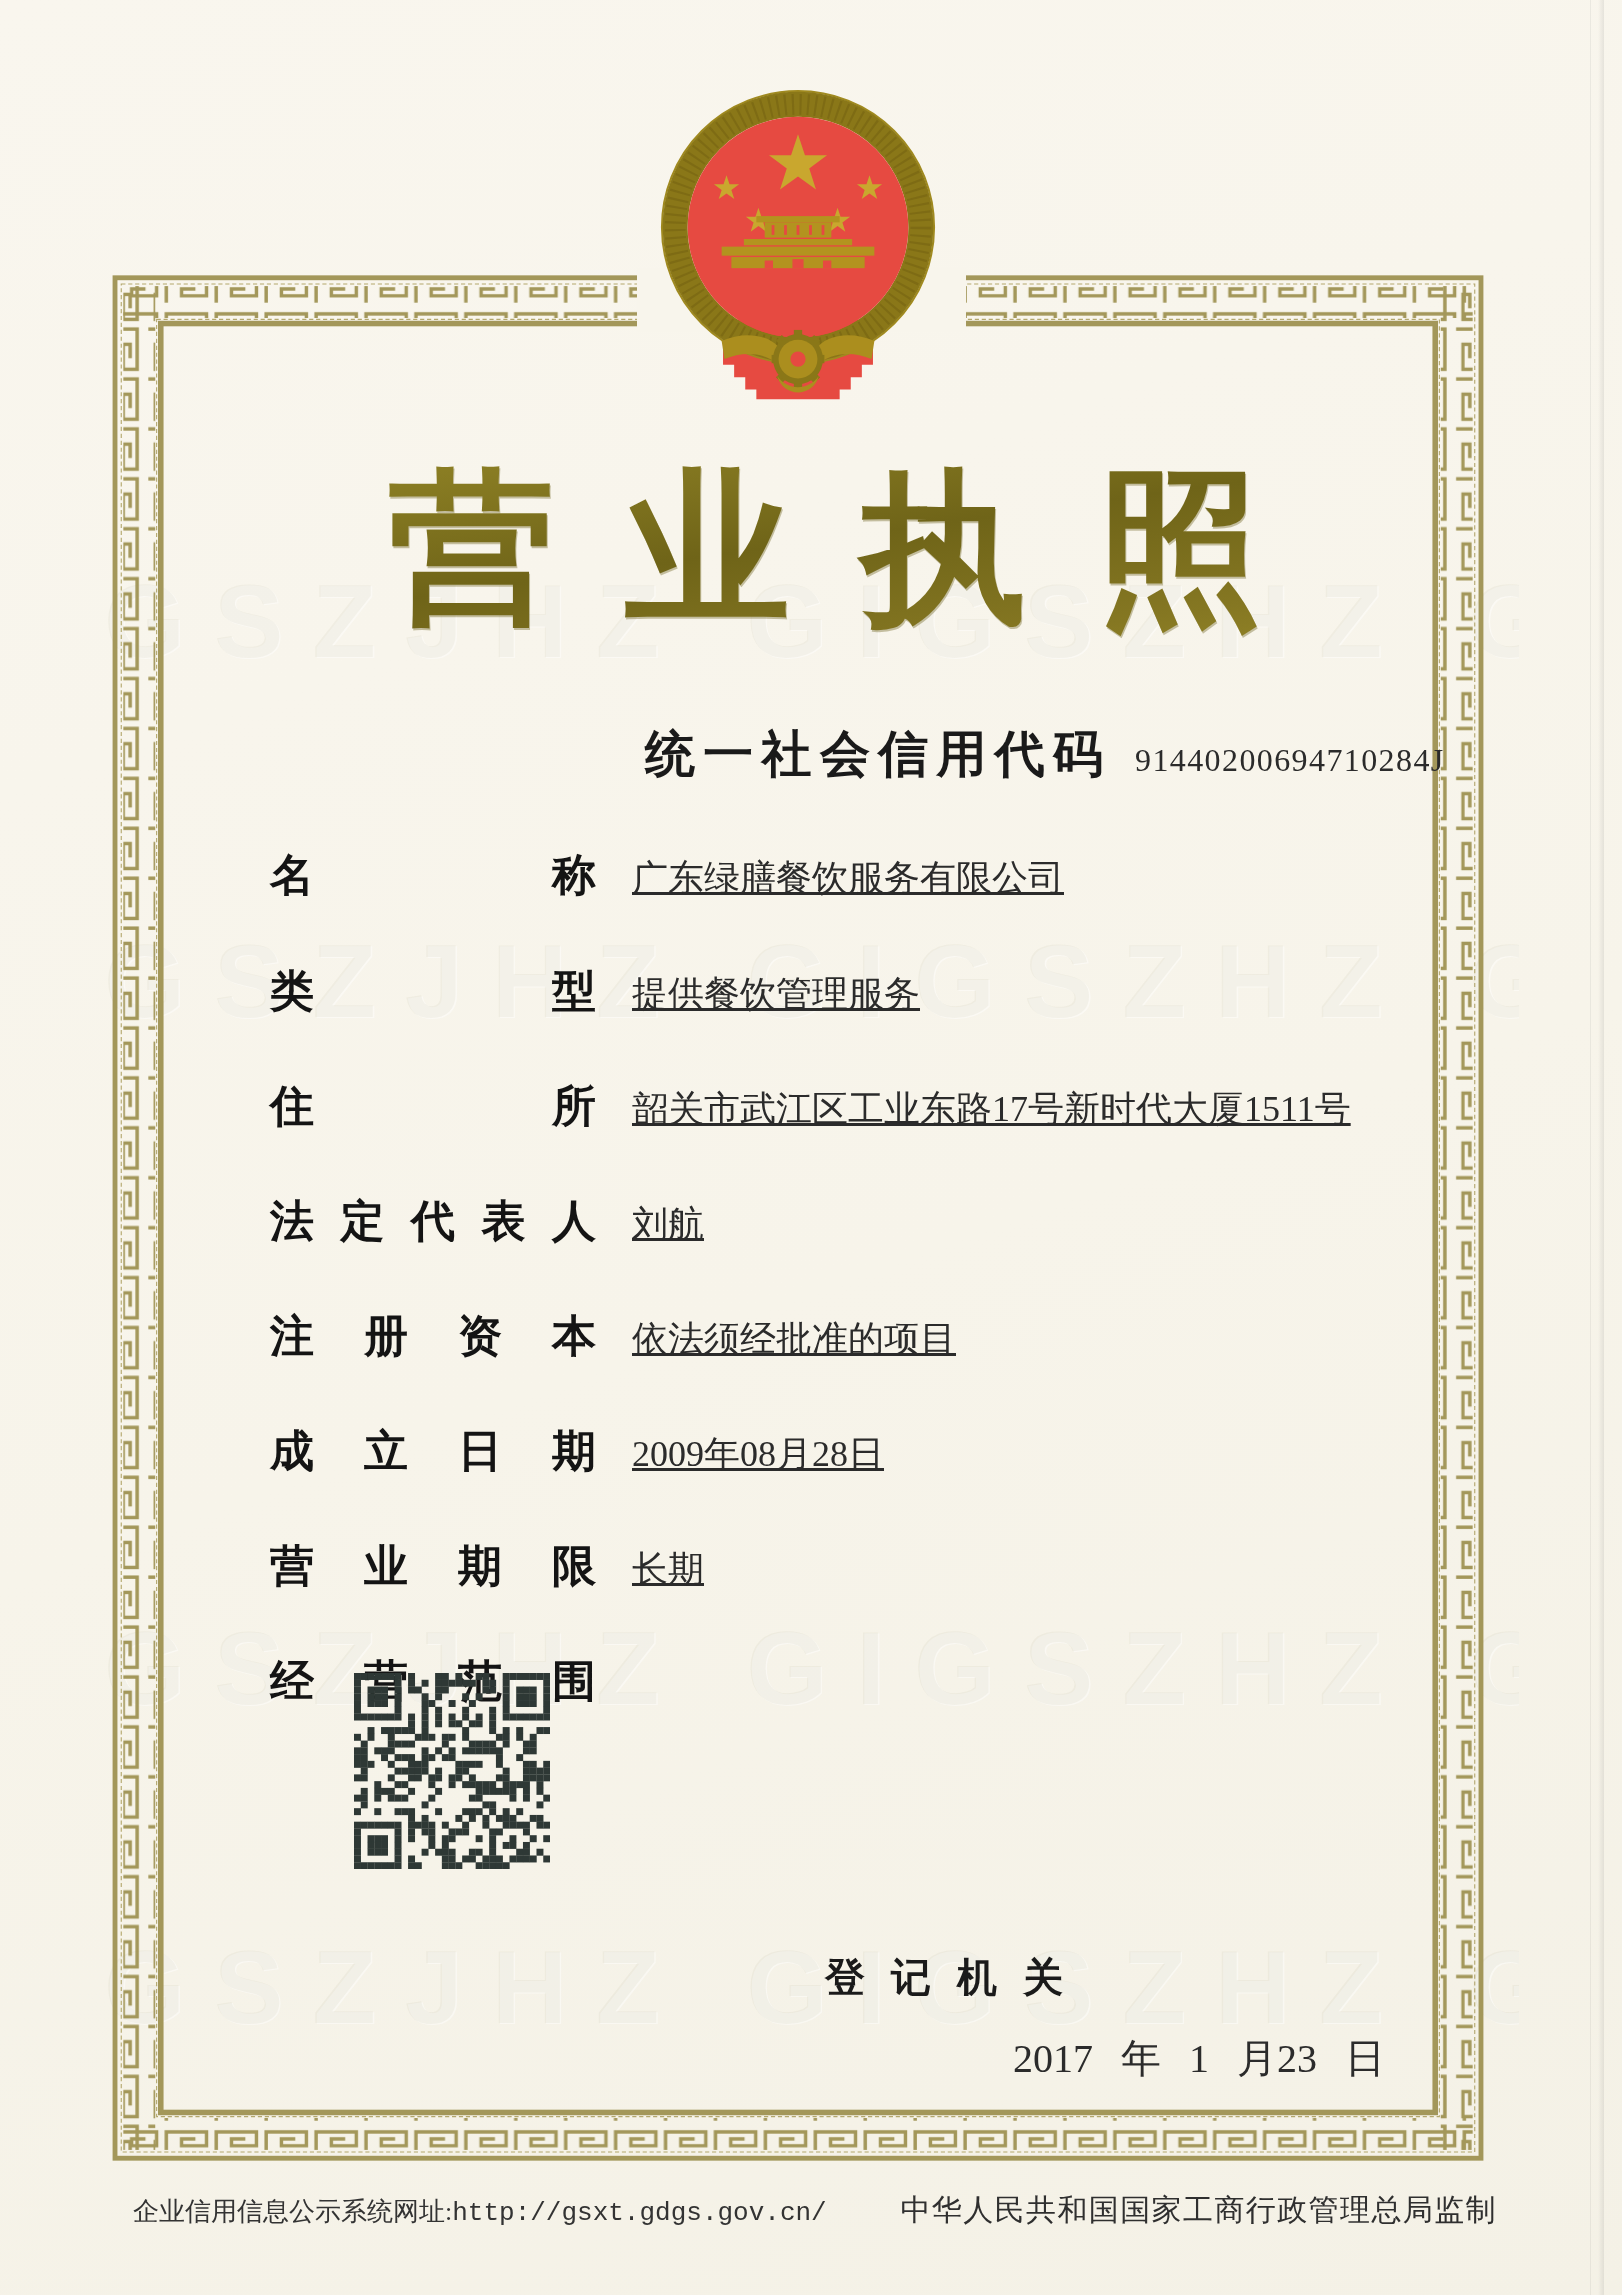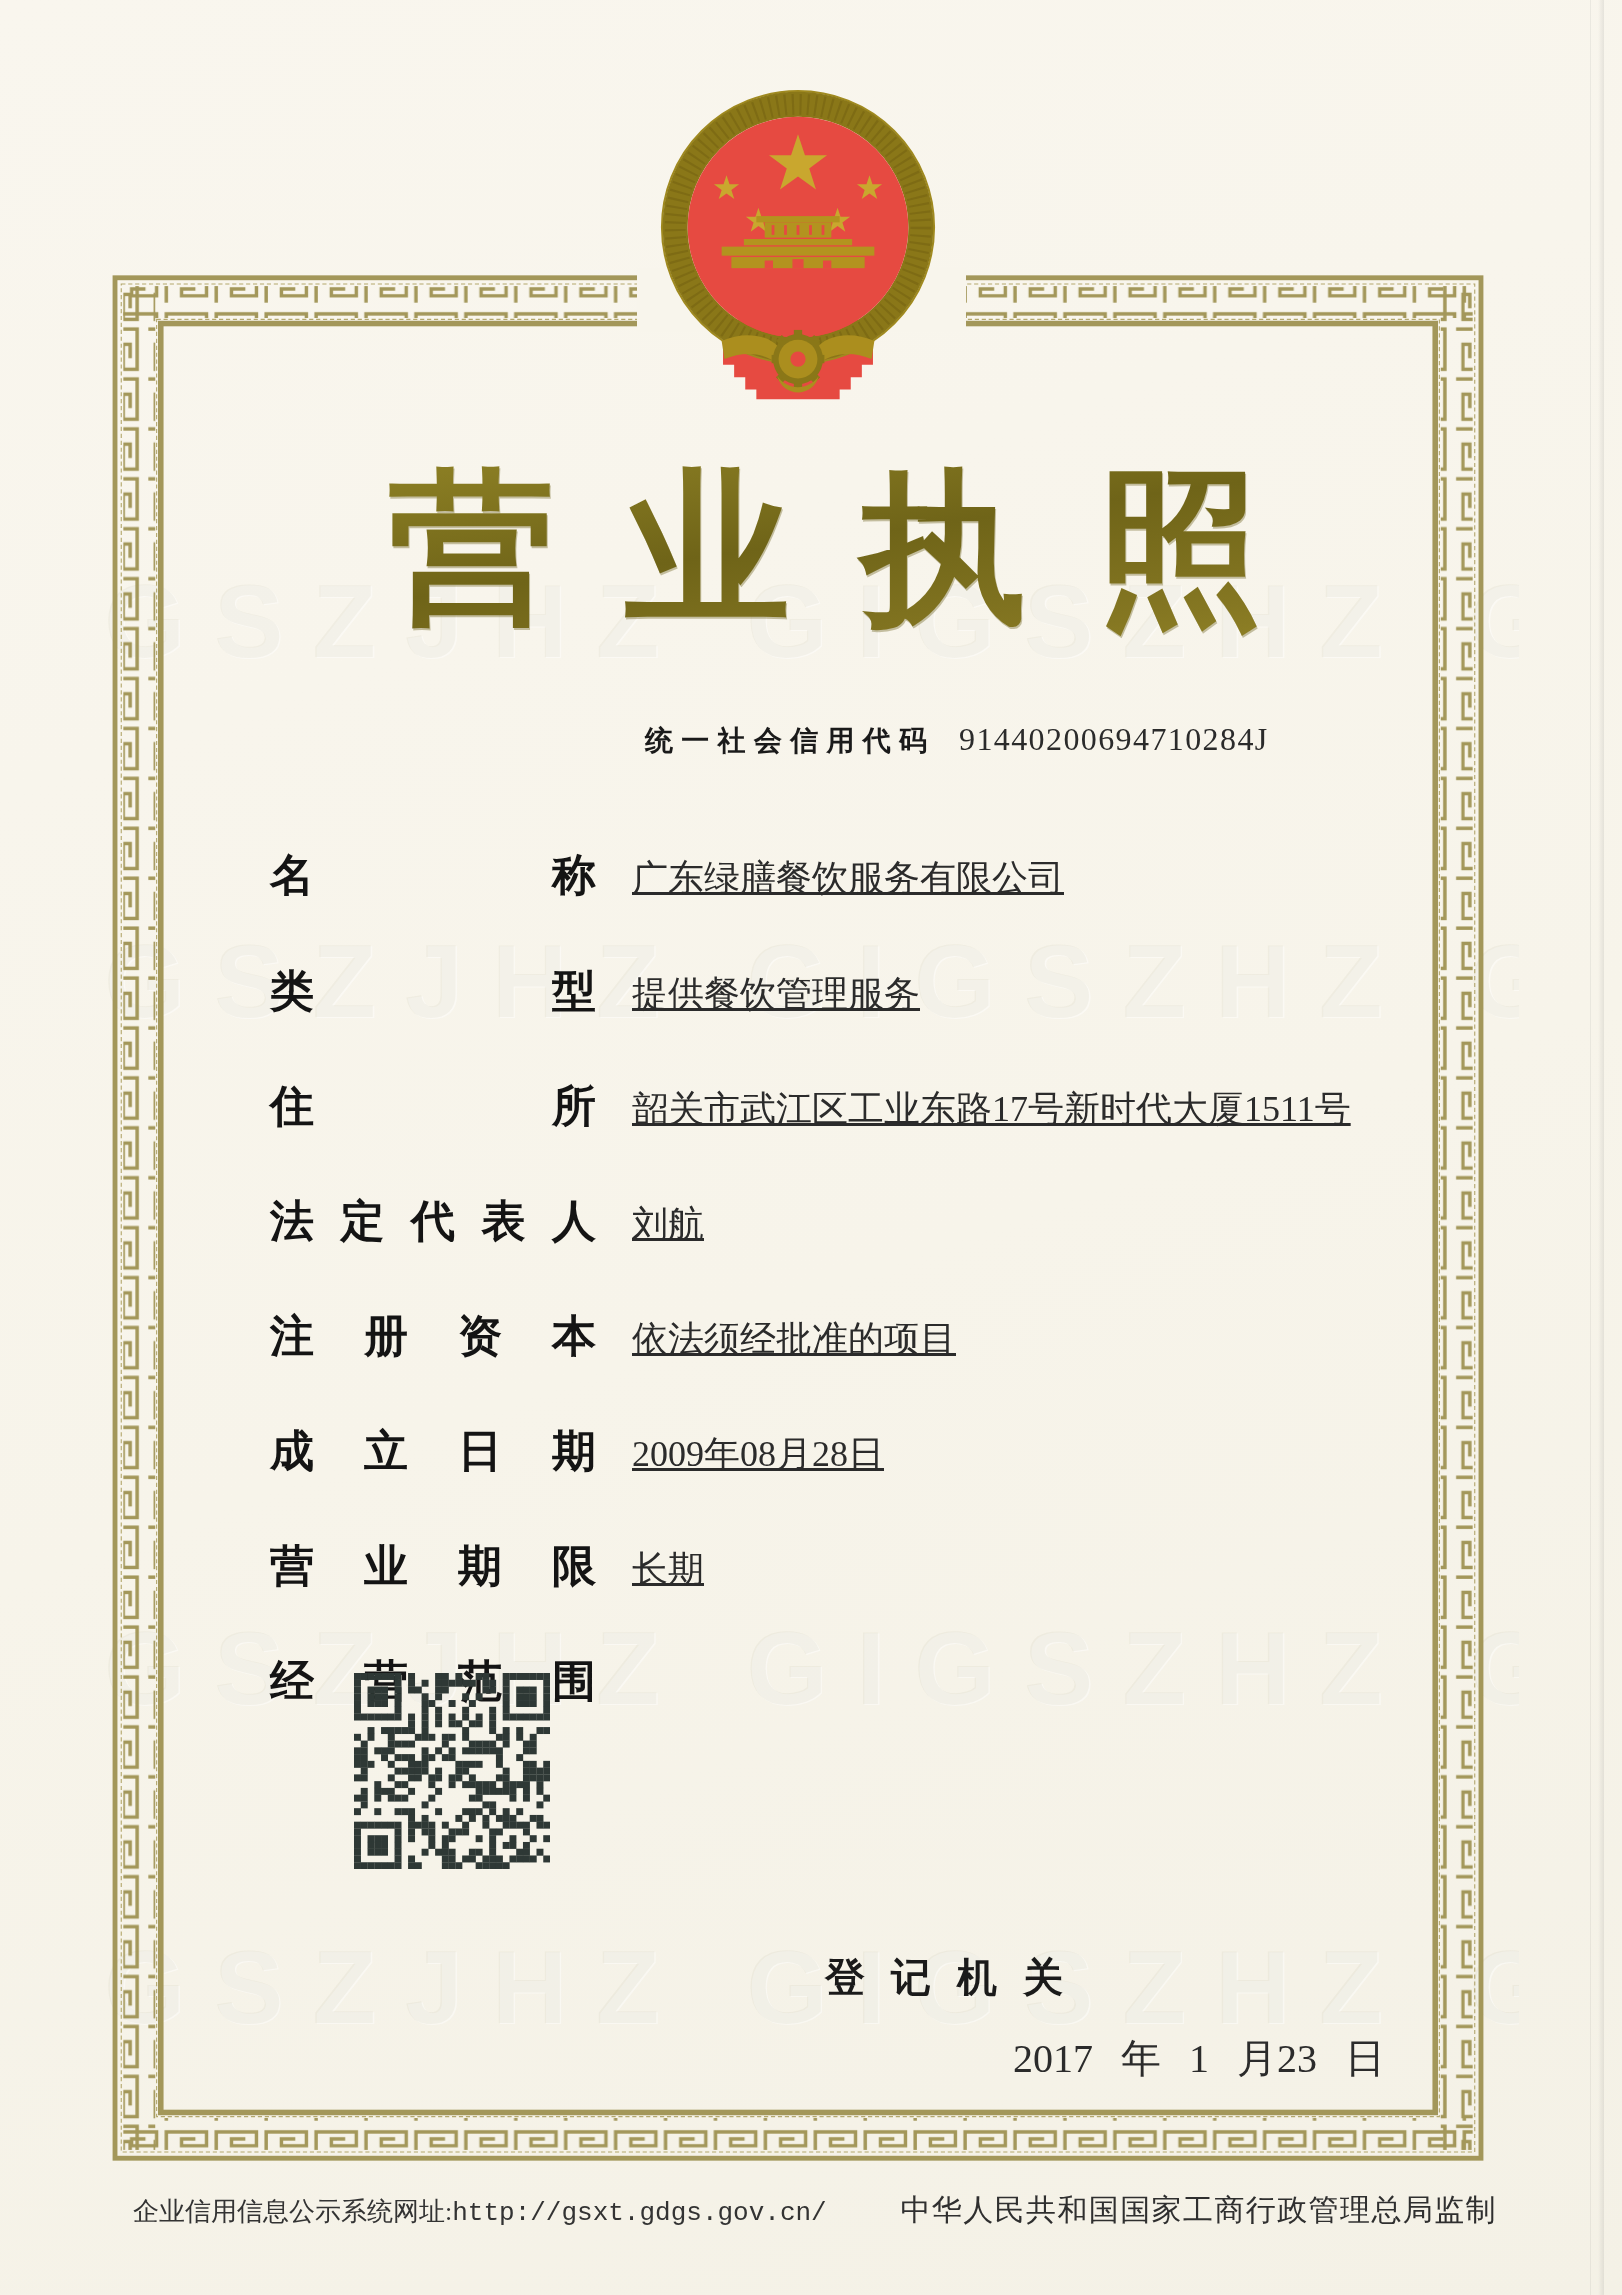--- a/index.html
+++ b/index.html
@@ -17,21 +17,21 @@
   .title{
     position:absolute;left:0;right:0;top:459px;text-align:center;
     font-size:165px;font-weight:900;letter-spacing:71px;padding-left:99px;line-height:1.1;
     background:linear-gradient(172deg,#9a8c2a 0%,#6f6418 48%,#857722 78%,#9a8c2a 100%);
     -webkit-background-clip:text;background-clip:text;color:transparent;
     filter:drop-shadow(1.4px 2.1px 0 rgba(96,86,14,0.35));
     white-space:nowrap;
   }
   
   .credit-row{position:absolute;left:645px;top:721px;display:flex;align-items:baseline;white-space:nowrap;}
-  .credit-label{font-size:28px;font-weight:900;letter-spacing:8.3px;color:#1a1a1a;}
+  .credit-label{font-size:50px;font-weight:900;letter-spacing:8.3px;color:#1a1a1a;}
   .credit-code{font-size:32px;margin-left:23.6px;letter-spacing:1.4px;color:#2b2b2b;}
   
   .field-row{position:absolute;left:270px;width:1179px;display:flex;}
   .field-label{
     width:326px;flex:0 0 326px;display:flex;justify-content:space-between;
     font-size:44px;font-weight:900;color:#141414;line-height:1;
   }
   .field-value{
     margin-left:36px;width:815px;font-size:36px;color:#2b2b2b;
     padding-top:5.5px;line-height:1;white-space:nowrap;text-decoration:underline;

